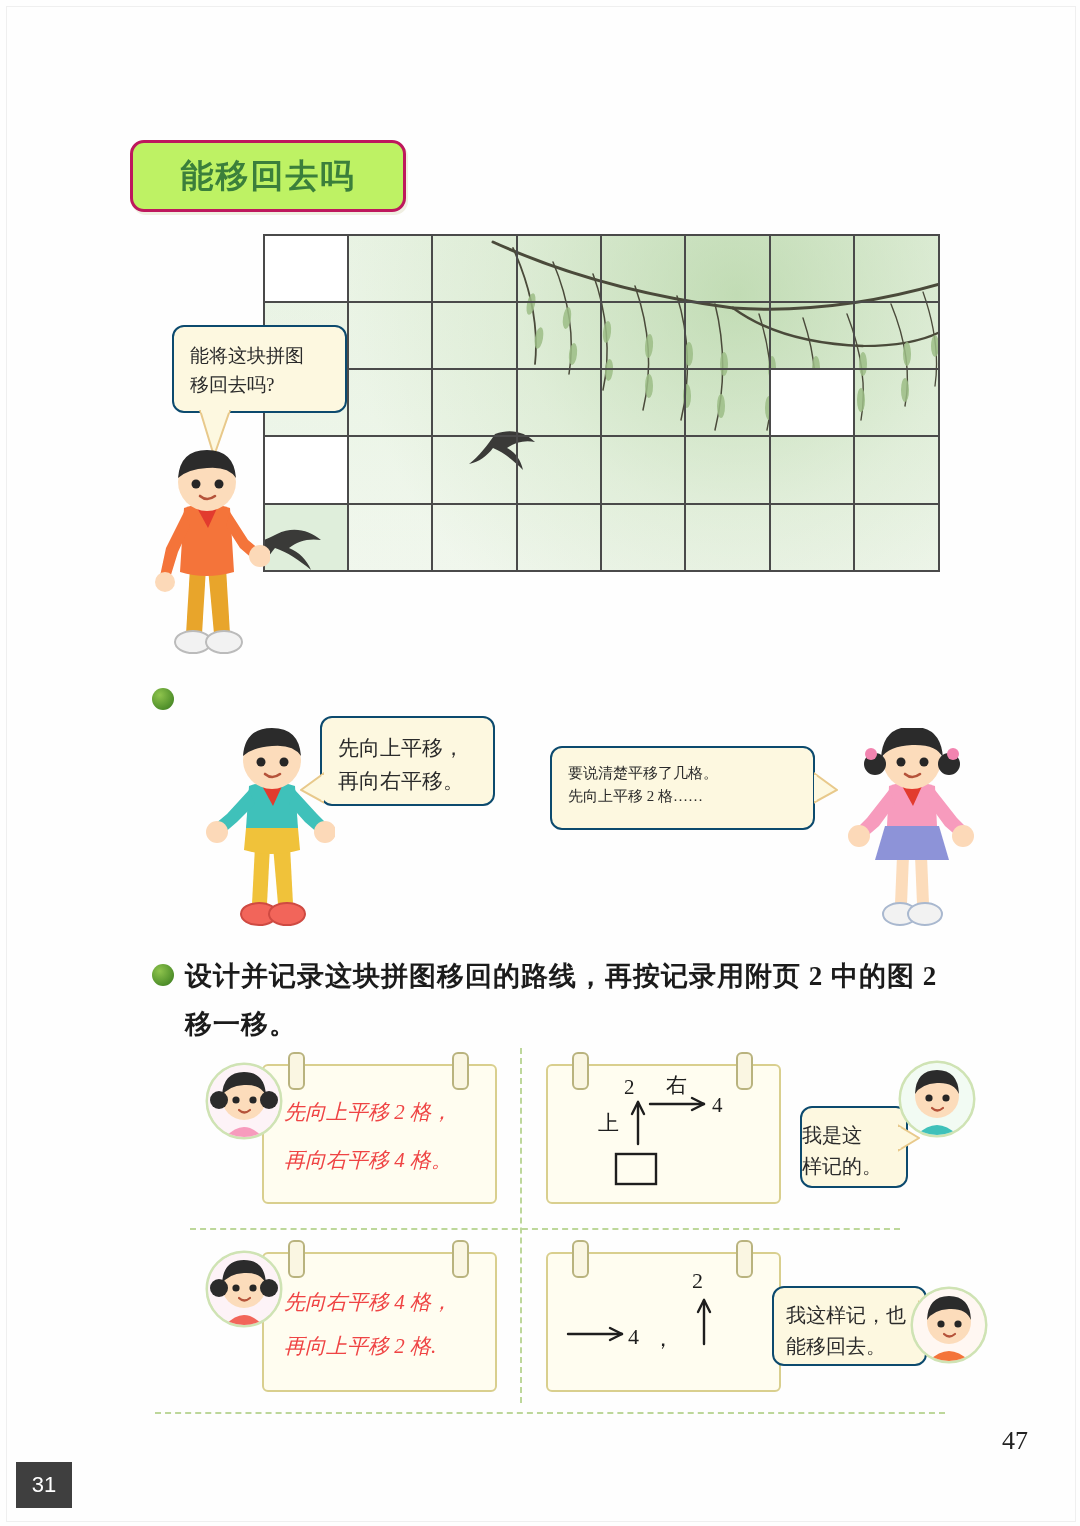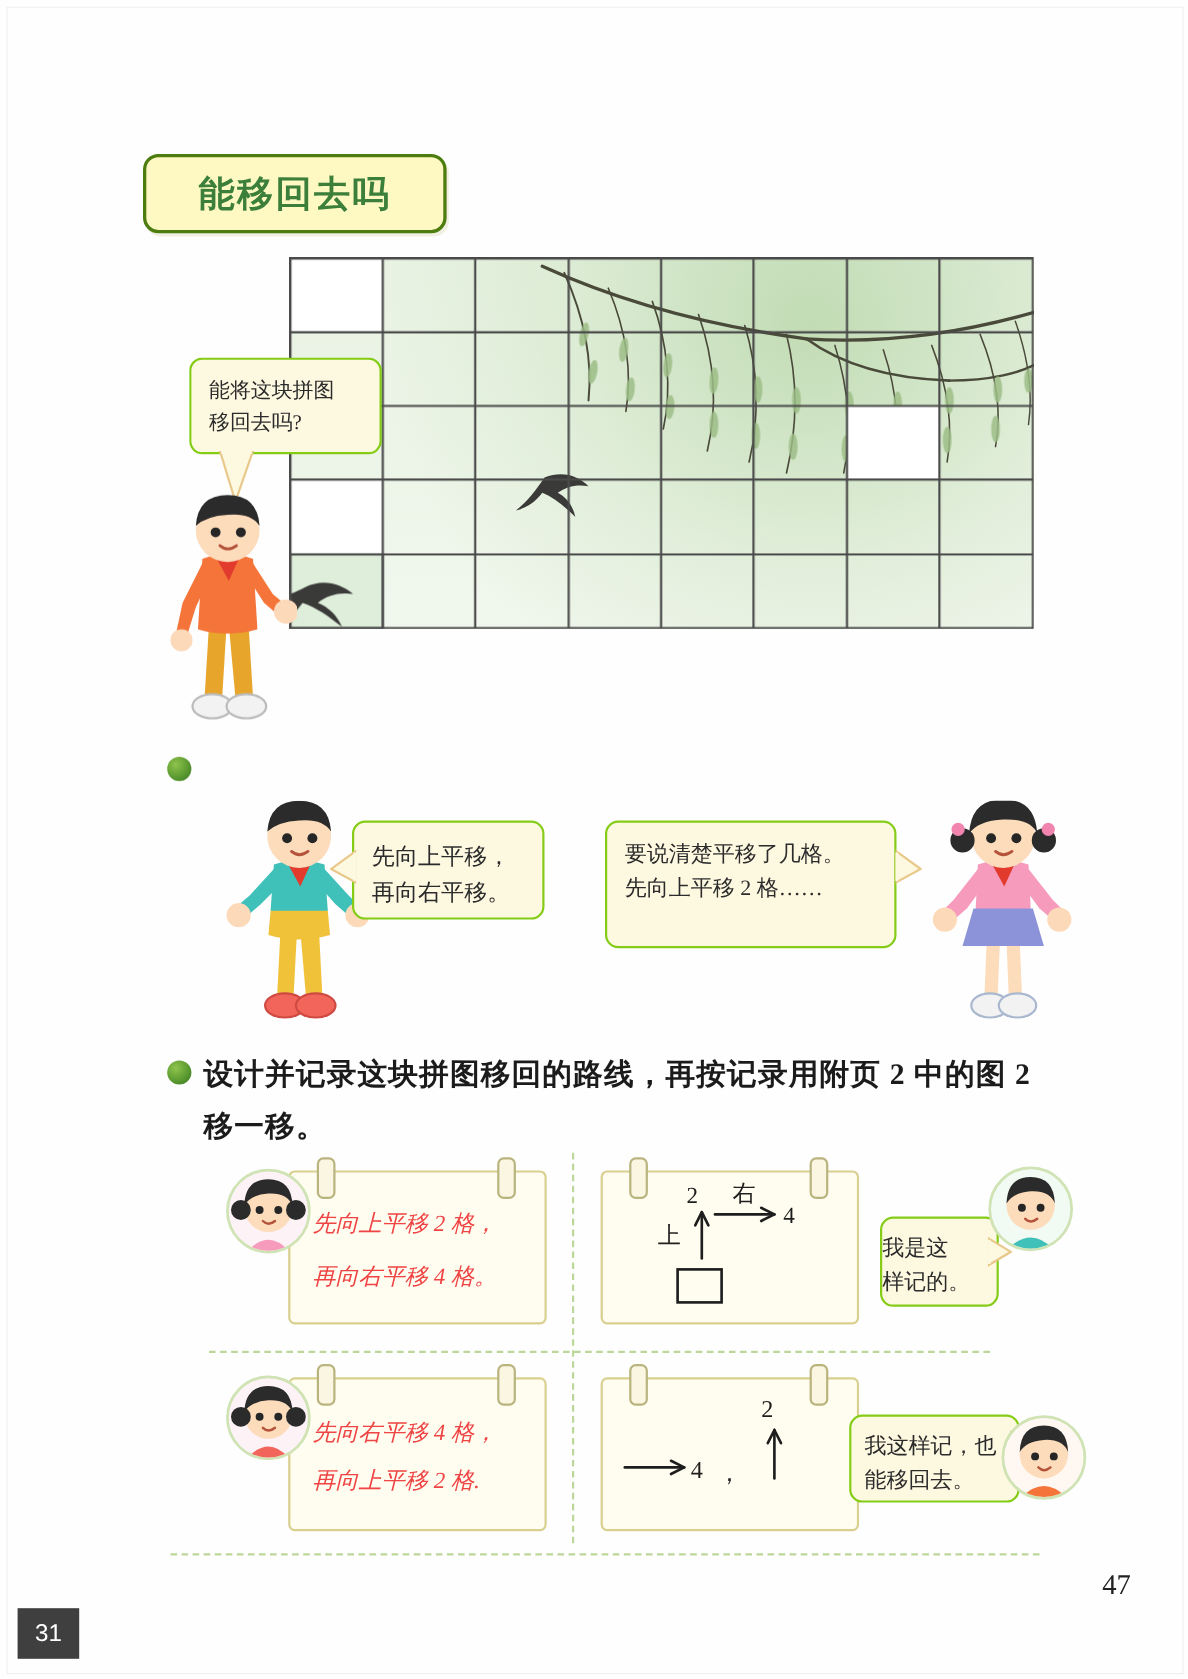--- a/index.html
+++ b/index.html
@@ -22,22 +22,22 @@
     background: #fefefe;
   }
 
   
   .title-banner {
     position: absolute;
     left: 130px;
     top: 140px;
     width: 270px;
     height: 66px;
-    background: #fef9c3;
-    border: 3px solid #4d7c0f;
+    background: #bef264;
+    border: 3px solid #be185d;
     border-radius: 14px;
     box-shadow: 2px 3px 0 #f0efe2;
     display: flex;
     align-items: center;
     justify-content: center;
   }
   .title-banner .txt {
     font-family: "Liberation Sans", sans-serif;
     font-size: 33px;
     font-weight: bold;
@@ -75,21 +75,21 @@
   .scene {
     position: absolute;
     left: 0; top: 0;
     pointer-events: none;
   }
 
   
   .bubble {
     position: absolute;
     background: #fdf8e0;
-    border: 2px solid #84cc16;
+    border: 2px solid #0c4a6e;
     border-radius: 12px;
     box-sizing: border-box;
     padding: 14px 16px;
     font-family: "Liberation Serif", serif;
     color: #2b2b2b;
   }
   .bubble .line {
     white-space: nowrap;
     line-height: 1.55;
   }
@@ -314,30 +314,30 @@
     <path d="M90 62 L 112 86 L 122 96 L 114 106 L 100 94 L 84 76 Z" fill="#3fc1ba"></path>
     <circle cx="12" cy="104" r="11" fill="#fcd9b8"></circle>
     <circle cx="120" cy="104" r="11" fill="#fcd9b8"></circle>
     <circle cx="67" cy="32" r="29" fill="#fcdcbb"></circle>
     <path d="M38 28 Q 40 0 67 0 Q 94 0 96 28 Q 88 16 67 18 Q 48 19 38 28 Z" fill="#2b2b2b"></path>
     <circle cx="56" cy="34" r="4.5" fill="#262626"></circle>
     <circle cx="79" cy="34" r="4.5" fill="#262626"></circle>
     <path d="M60 46 Q 67 52 75 46" stroke="#b5533a" stroke-width="2.6" fill="none" stroke-linecap="round"></path>
   </svg>
 
-  <div class="bubble" style="left:320px; top:746px; width:175px; height:90px; font-size:21px;">
+  <div class="bubble" style="left:320px; top:716px; width:175px; height:90px; font-size:21px;">
     <div class="line">先向上平移，</div>
     <div class="line">再向右平移。</div>
   </div>
   <svg style="position:absolute; left:300px; top:772px;" width="24" height="34" viewBox="0 0 24 34">
     <path d="M23 2 L 23 30 L 1 18 Z" fill="#fdf8e0" stroke="#e8c98b" stroke-width="2"></path>
     <line x1="23" y1="3" x2="23" y2="29" stroke="#fdf8e0" stroke-width="3"></line>
   </svg>
 
-  <div class="bubble" style="left:550px; top:746px; width:265px; height:116px; font-size:20px;">
+  <div class="bubble" style="left:550px; top:746px; width:265px; height:84px; font-size:15px;">
     <div class="line">要说清楚平移了几格。</div>
     <div class="line">先向上平移 2 格……</div>
   </div>
   <svg style="position:absolute; left:814px; top:772px;" width="24" height="34" viewBox="0 0 24 34">
     <path d="M1 2 L 1 30 L 23 18 Z" fill="#fdf8e0" stroke="#e8c98b" stroke-width="2"></path>
     <line x1="1" y1="3" x2="1" y2="29" stroke="#fdf8e0" stroke-width="3"></line>
   </svg>
 
   <svg style="position:absolute; left:845px; top:728px;" width="130" height="210" viewBox="0 0 130 210">
     <path d="M52 128 L 50 176 L 62 176 L 64 128 Z" fill="#fcdcbb"></path>

